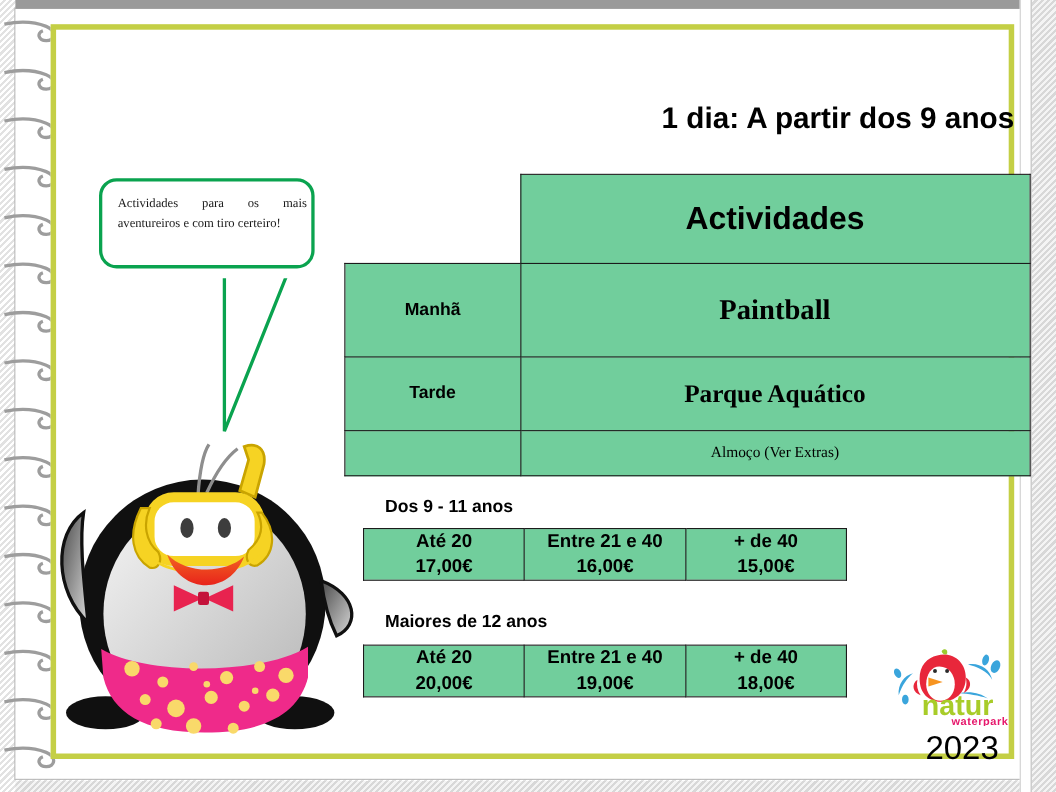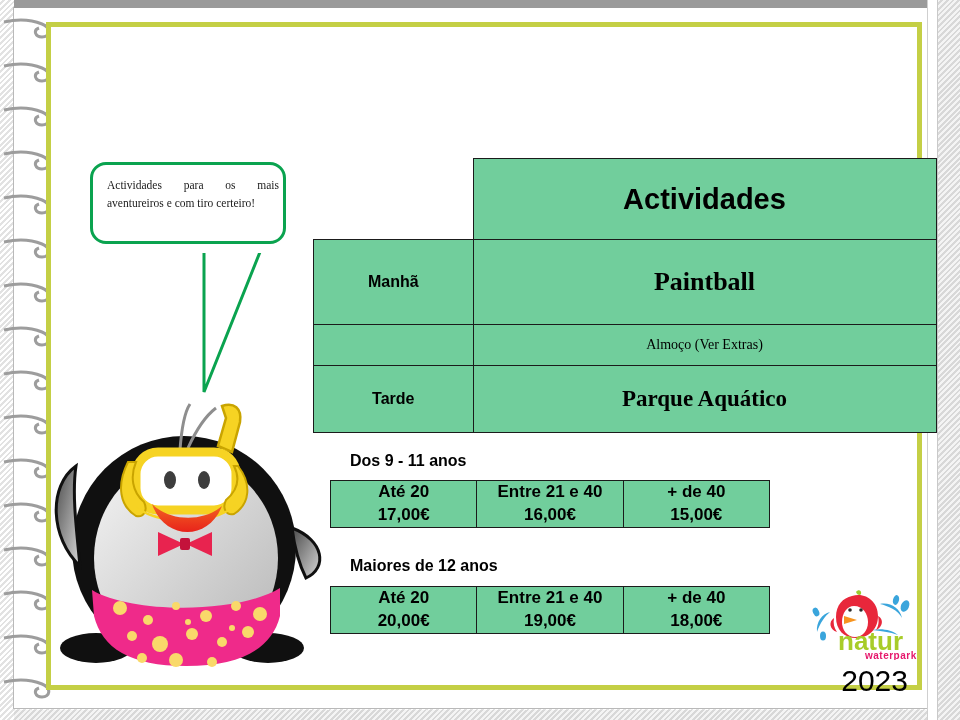--- a/index.html
+++ b/index.html
@@ -136,20 +136,21 @@
     <svg class="ring" style="top:634px" viewBox="0 0 52 22">
         <path d="M2 4 C16 1 30 2 40 6 C50 10 48 19 40 19 C33 19 31 12 37 10" fill="none" stroke="#9d9d9d" stroke-width="3"></path>
       </svg>
     <svg class="ring" style="top:678px" viewBox="0 0 52 22">
         <path d="M2 4 C16 1 30 2 40 6 C50 10 48 19 40 19 C33 19 31 12 37 10" fill="none" stroke="#9d9d9d" stroke-width="3"></path>
       </svg>
   </div>
 
   <div id="frame"></div>
 
+  <div id="subtitle">1 dia: A partir dos 9 anos</div>
 
   <div id="bubble">
     <div id="bubble-text">Actividades para os mais aventureiros e com tiro certeiro!</div>
   </div>
   <svg id="bubble-tail" viewBox="0 0 120 148">
     <path d="M44 2 L44 144 L100 4" fill="#ffffff" stroke="#0aa34f" stroke-width="3" stroke-linejoin="miter"></path>
     <line x1="30" y1="2" x2="112" y2="2" stroke="#ffffff" stroke-width="6"></line>
   </svg>
 
   <div id="act-table">
@@ -157,26 +158,26 @@
       <tbody>
           <tr>
         <td class="blank col-l"></td>
         <td class="cell-head col-r">Actividades</td>
       </tr>
       <tr>
         <td class="cell-part col-l">Manhã</td>
         <td class="cell-act col-r">Paintball</td>
       </tr>
       <tr>
+        <td class="cell-part2 col-l">Tarde</td>
+        <td class="cell-act2 col-r">Parque Aquático</td>
+      </tr>
+      <tr>
         <td class="cell-lunch col-l"></td>
         <td class="cell-lunch col-r">Almoço (Ver Extras)</td>
-      </tr>
-      <tr>
-        <td class="cell-part2 col-l">Tarde</td>
-        <td class="cell-act2 col-r">Parque Aquático</td>
       </tr>
     </tbody>
       </table>
   </div>
 
   <div class="price-label" id="pl1">Dos 9 - 11 anos</div>
   <table class="price-table" id="pt1">
     <tbody>
         <tr>
       <td>

